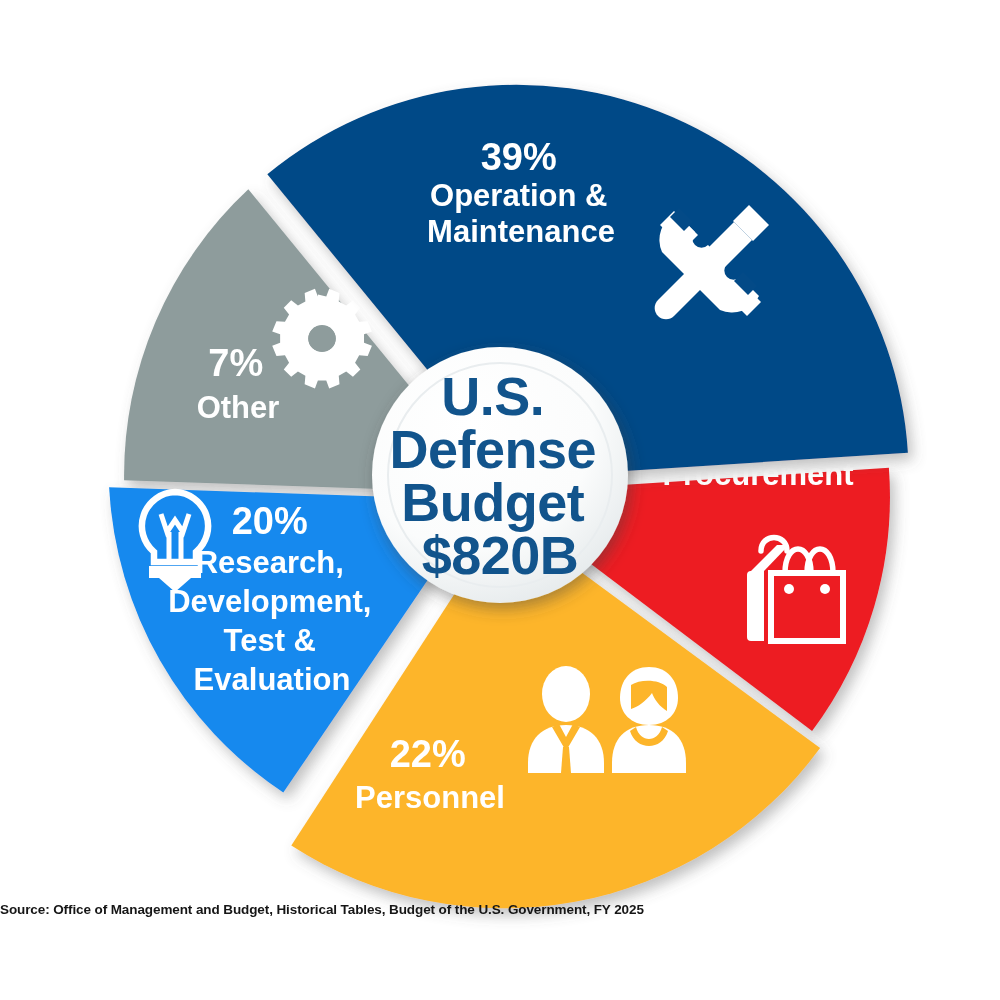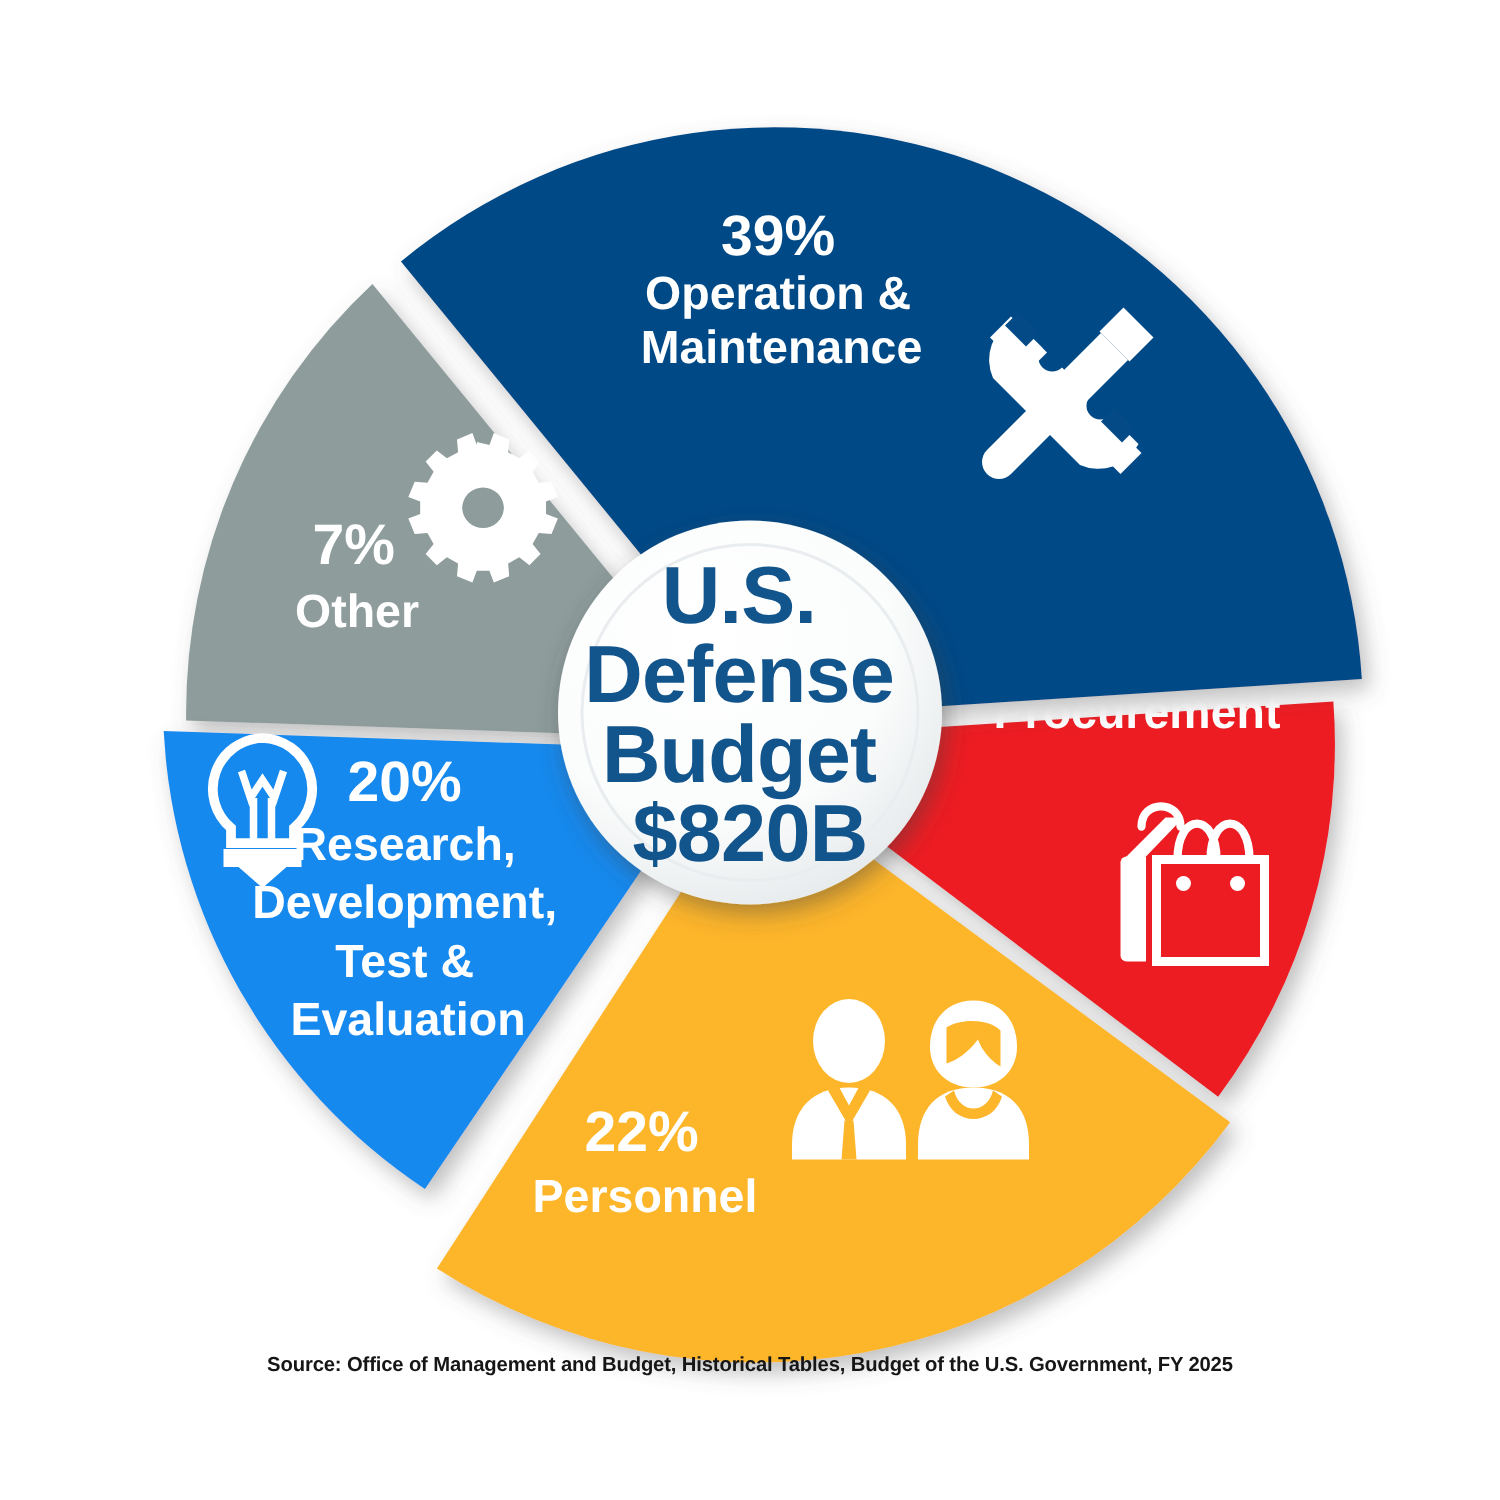--- a/index.html
+++ b/index.html
@@ -45,21 +45,21 @@
     fill: #12548C;
     text-anchor: middle;
     font-size: 54px;
     letter-spacing: -0.5px;
   }
   #source-line {
     position: absolute;
     left: 0;
     top: 902px;
     width: 1000px;
-    text-align: center;
+    text-align: left;
     font-family: "Liberation Sans", sans-serif;
     font-size: 13.5px;
     font-weight: bold;
     color: #161616;
     letter-spacing: -0.1px;
   }
 </style>
 </head>
 <body>
 

